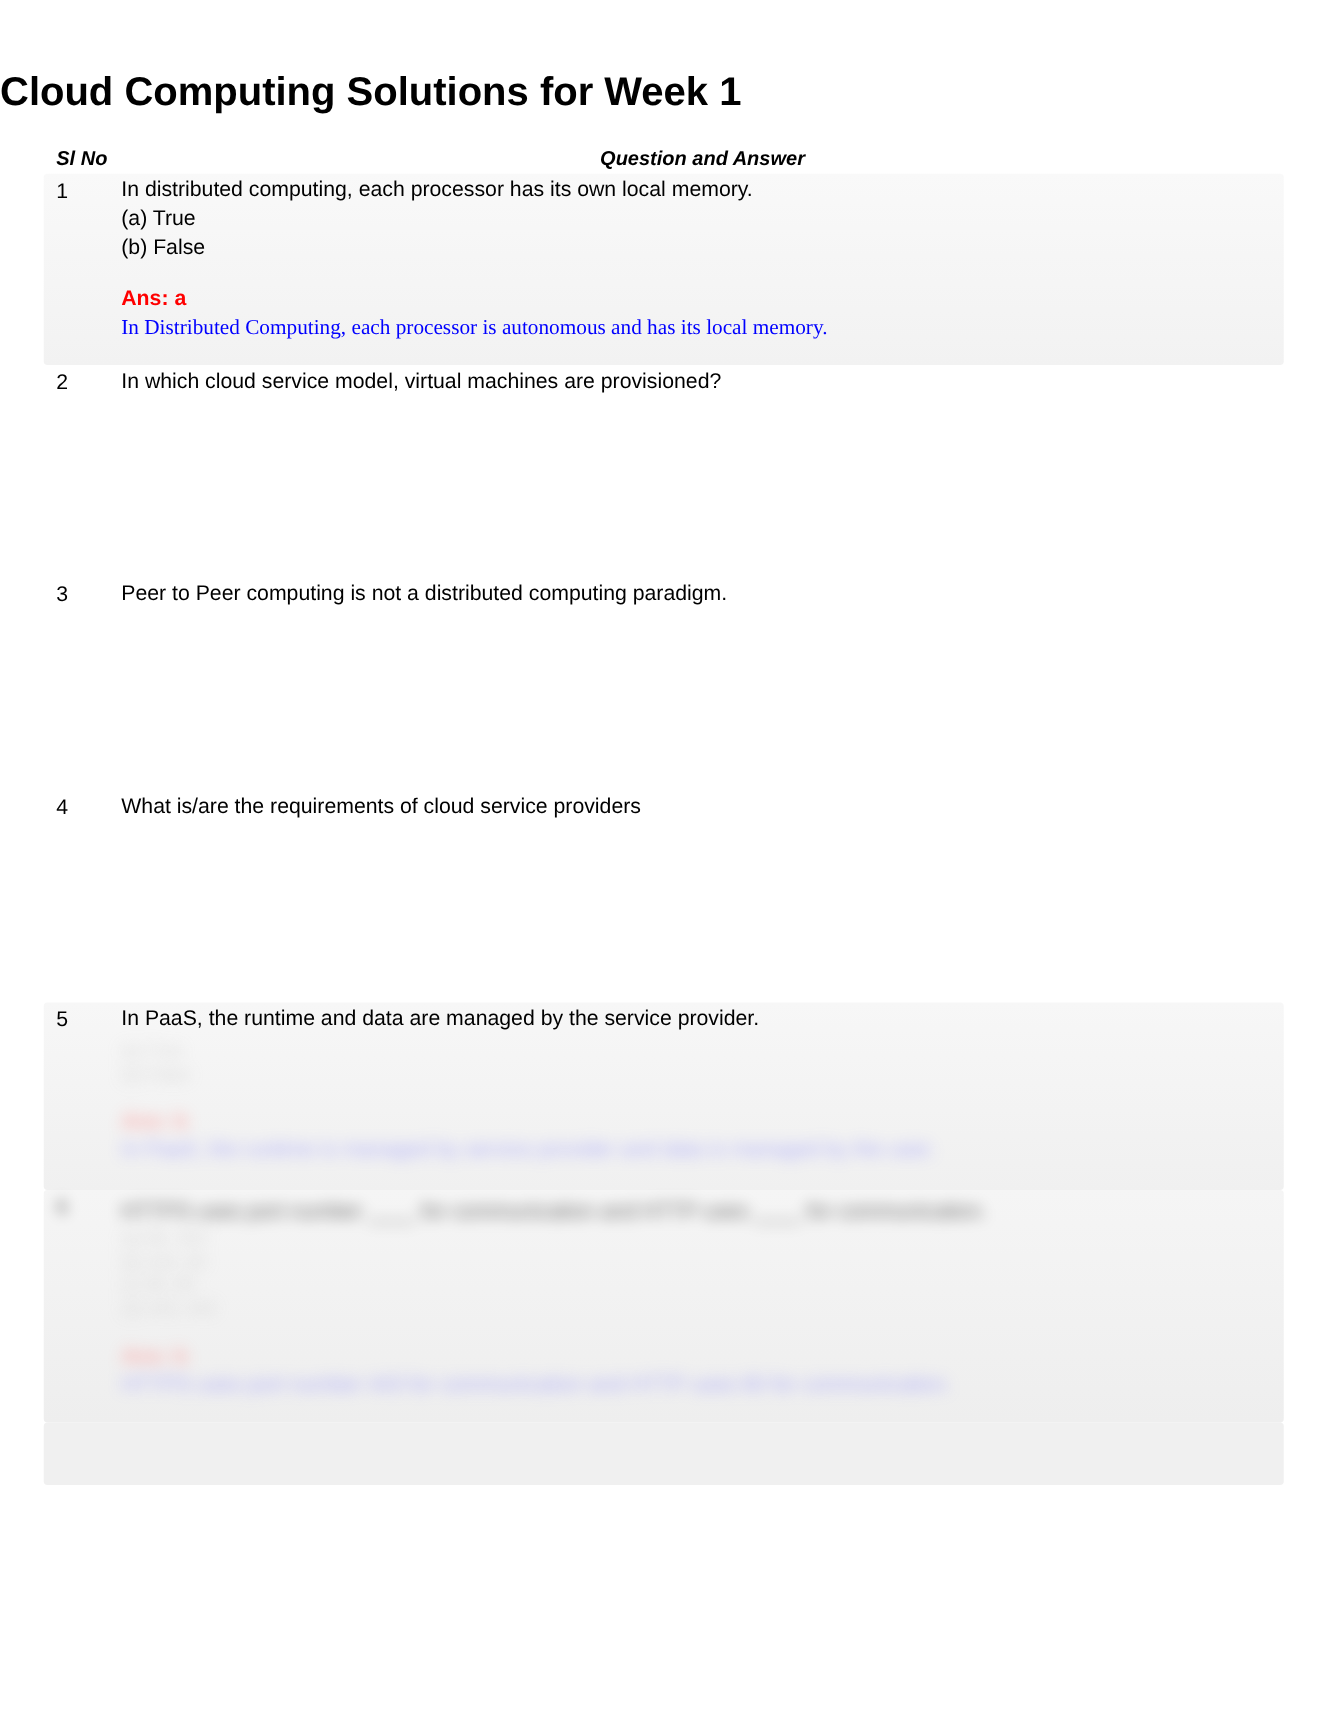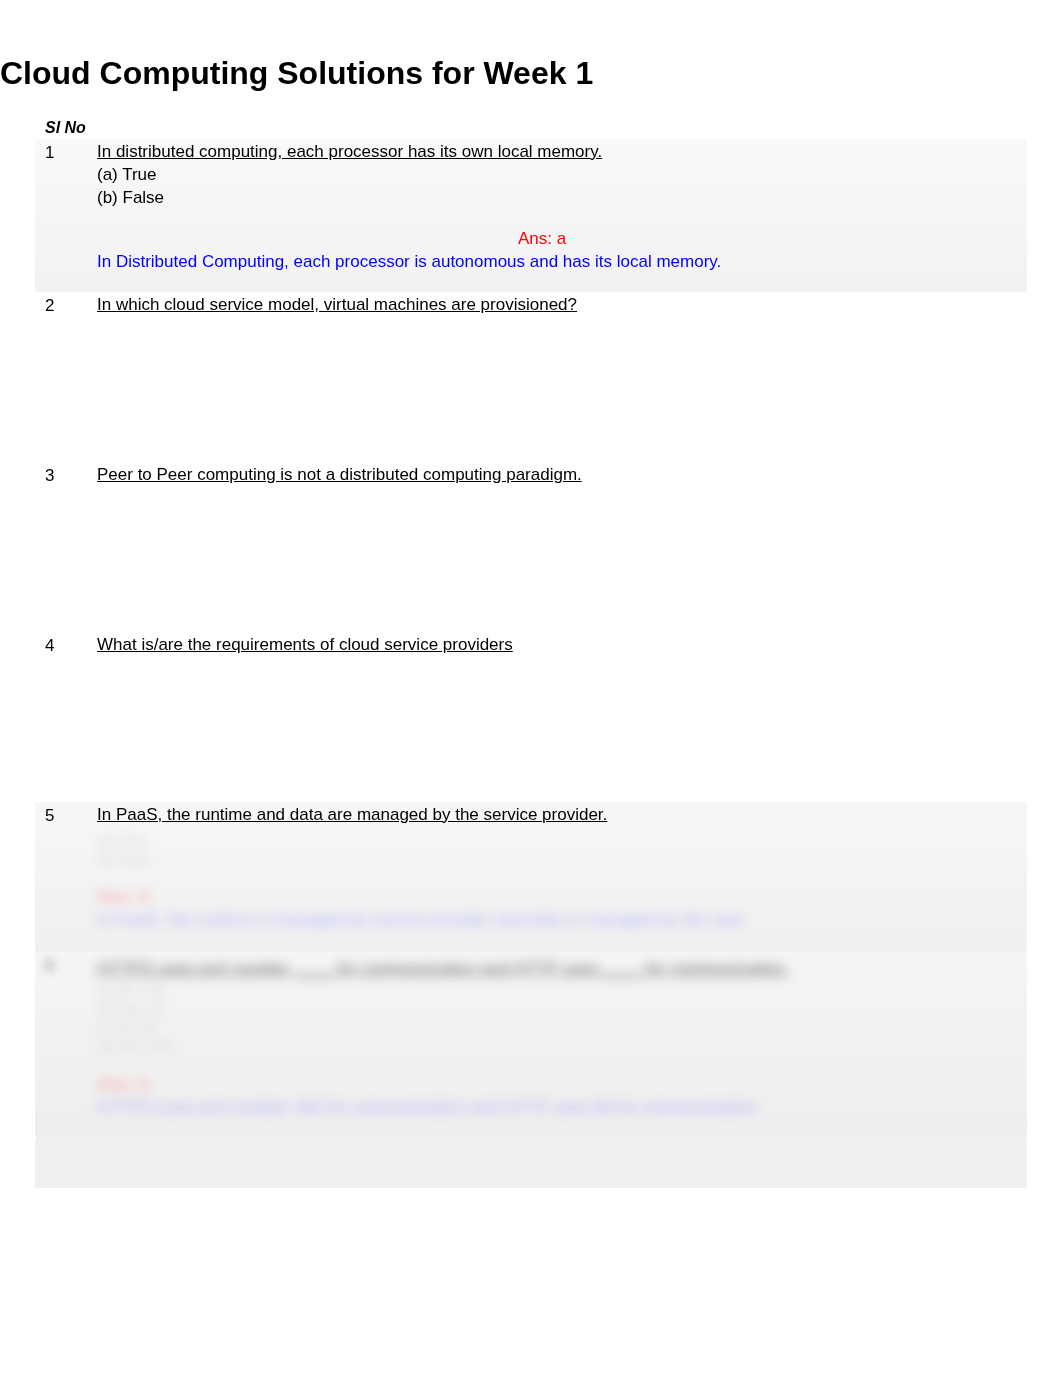--- a/index.html
+++ b/index.html
@@ -50,35 +50,34 @@
       padding-left: 10px;
       padding-top: 2px;
     }
     .row-content {
       flex: 1;
       padding-right: 40px;
       line-height: 1.35;
     }
     .question-text {
       color: #000000;
-      text-decoration: underline;
     }
     .opt-line {
       display: block;
     }
     .answer-label {
       color: #ff0000;
-      font-weight: normal;
+      font-weight: bold;
       margin-top: 18px;
       display: block;
-      text-align: center;
     }
     .answer-exp {
       color: #0000ff;
       display: block;
+      font-family: Liberation Serif, serif;
     }
     .row-1 {
       background: linear-gradient(to bottom, #f9f9f9, #f2f2f2);
       border-radius: 3px;
     }
     .row-2, .row-3, .row-4 {
       min-height: 170px;
     }
     .row-5 {
       background: linear-gradient(to bottom, #f7f7f7, #f0f0f0);
@@ -126,20 +125,21 @@
   </style>
 </head>
 <body>
 
 <div class="page-title">Cloud Computing Solutions for Week 1</div>
 
 <div class="table-wrapper">
 
   <div class="header-row">
     <div class="col-slno">Sl No</div>
+    <div class="col-qa">Question and Answer</div>
   </div>
 
   <div class="data-row row-1">
     <div class="row-num">1</div>
     <div class="row-content">
       <span class="question-text">In distributed computing, each processor has its own local memory.</span><br>
       <span class="opt-line">(a) True</span>
       <span class="opt-line">(b) False</span>
       <span class="answer-label">Ans:  a</span>
       <span class="answer-exp">In Distributed Computing, each processor is autonomous and has its local memory.</span>

